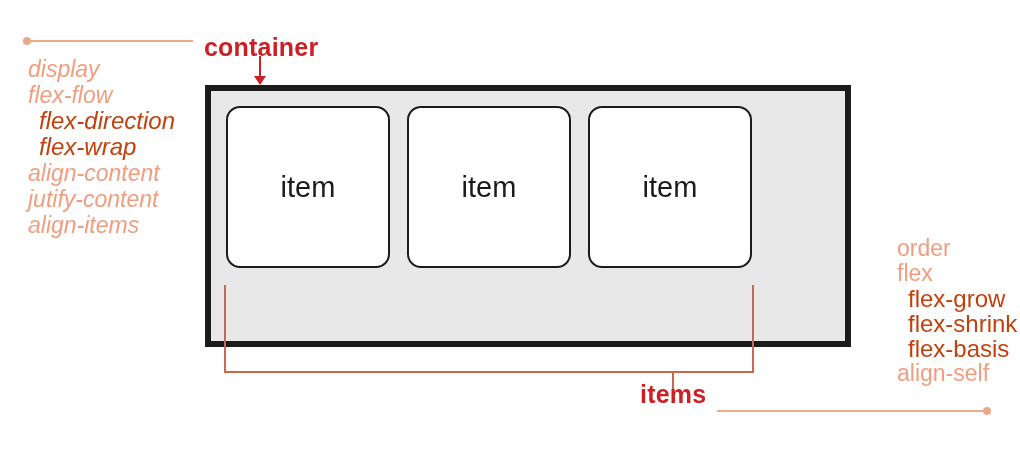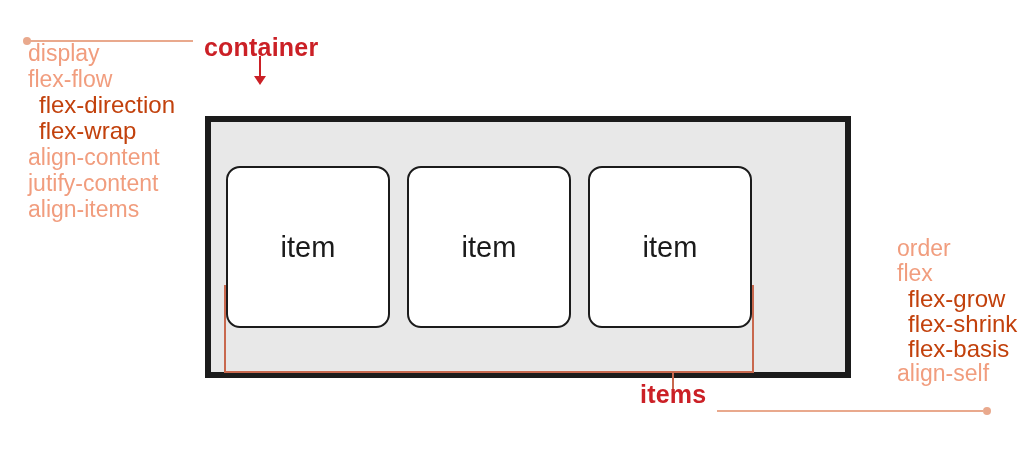--- a/index.html
+++ b/index.html
@@ -48,24 +48,23 @@
   }
 
   
   .flex-container {
     position: absolute; left: 205px; top: 85px;
     width: 646px; height: 262px;
     box-sizing: border-box;
     background: #e8e8e8;
     border: 6px solid #1b1b1b;
     display: flex;
-    align-items: center;
+    align-items: flex-start;
     padding: 15px;
     gap: 17px;
-    margin-top: 31px;
   }
   .flex-item {
     width: 164px; height: 162px;
     box-sizing: border-box;
     background: #ffffff;
     border: 2px solid #1b1b1b;
     border-radius: 14px;
     display: flex; align-items: center; justify-content: center;
     font-size: 29px; color: #1b1b1b;
   }
@@ -83,21 +82,21 @@
     position: absolute; left: 672px; top: 371px;
     width: 2px; height: 21px; background: #c8684e;
   }
 
   
   .prop-list {
     position: absolute;
     line-height: 26px;
     white-space: nowrap;
   }
-  .prop-list-left  { left: 28px;  top: 40px; }
+  .prop-list-left  { left: 28px;  top: 56px; font-style: italic; }
   .prop-list-right { left: 897px; top: 236px; line-height: 25px; }
   .prop-main {
     font-size: 23px;
     color: #f19d7e;
   }
   .prop-sub {
     font-size: 24px;
     color: #c2410c;
     padding-left: 11px;
   }

